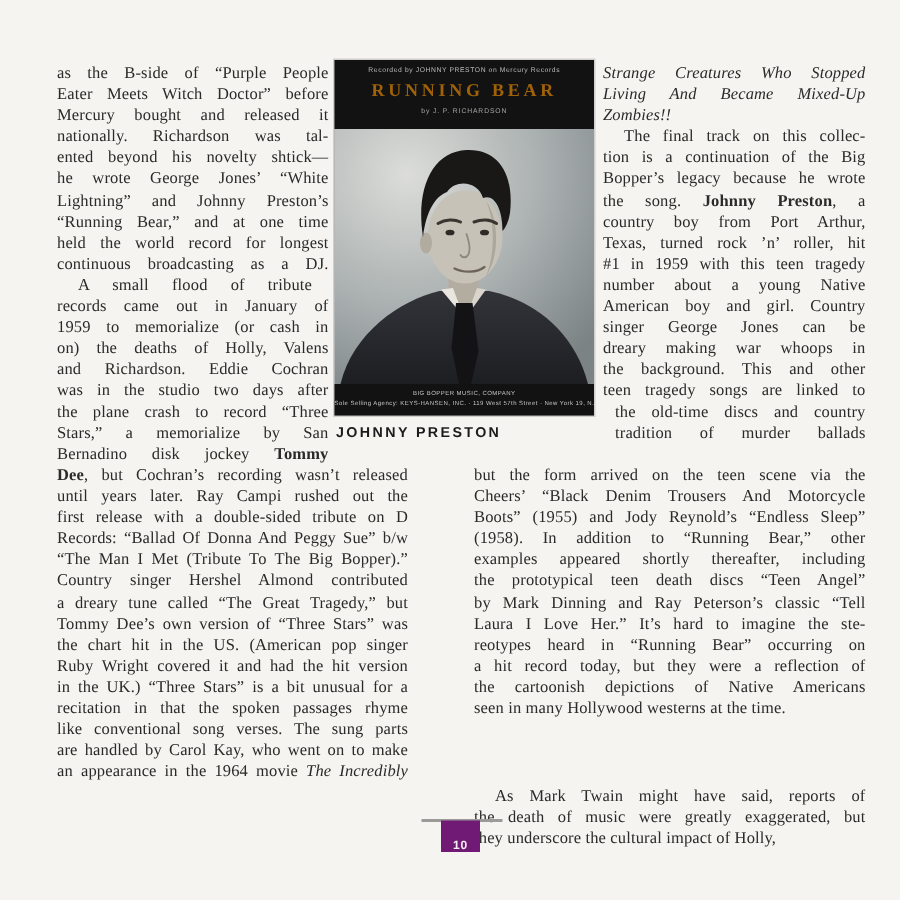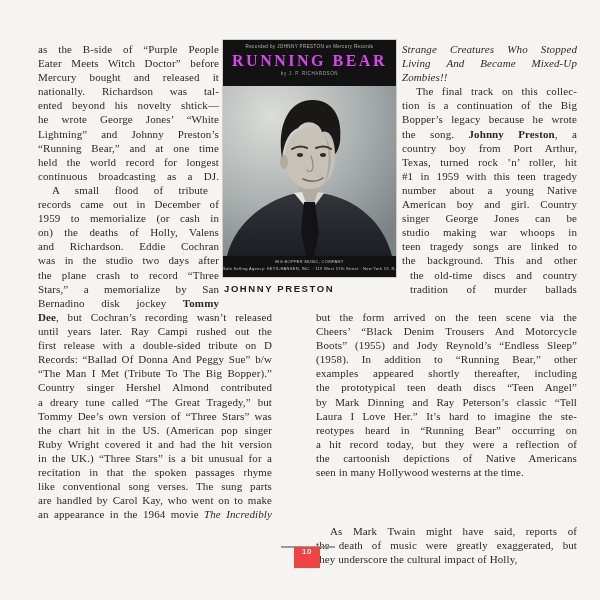--- a/index.html
+++ b/index.html
@@ -26,22 +26,22 @@
   }
   .photo-top{
     background:#121212;height:46px;flex:0 0 auto;text-align:center;
     padding-top:4px;box-sizing:border-box;
   }
   .photo-credit{
     font-family:"Liberation Sans", sans-serif;font-size:4.5px;line-height:6px;
     color:#b9b9b9;letter-spacing:0.4px;white-space:nowrap;overflow:hidden;
   }
   .photo-title{
-    font-family:"Liberation Serif", serif;font-weight:bold;font-size:16px;
-    line-height:21px;color:#d946ef;letter-spacing:2.5px;white-space:nowrap;
+    font-family:"Liberation Serif", serif;font-weight:bold;font-size:12px;
+    line-height:21px;color:#a16207;letter-spacing:2.5px;white-space:nowrap;
   }
   .photo-byline{
     font-family:"Liberation Sans", sans-serif;font-size:4.5px;line-height:6px;
     color:#a5a5a5;letter-spacing:0.6px;white-space:nowrap;overflow:hidden;
   }
   .photo-main{flex:1 1 auto;position:relative;overflow:hidden;}
   .photo-main svg{display:block;width:100%;height:100%;}
   .photo-bottom{
     background:#121212;height:21px;flex:0 0 auto;text-align:center;
     padding-top:3px;box-sizing:border-box;
@@ -54,22 +54,22 @@
     position:absolute;left:224px;top:283px;
     font-family:"Liberation Sans", sans-serif;font-weight:bold;font-size:9.5px;
     letter-spacing:1.6px;color:#1b1b1b;white-space:nowrap;
   }
 
   
   .footer-rule{
     position:absolute;left:281px;top:546px;width:54px;height:1.5px;background:#9a9a98;
   }
   .page-num-box{
-    position:absolute;left:294px;top:547px;width:26px;height:21px;background:#ef4444;
-    display:flex;align-items:flex-start;justify-content:center;
+    position:absolute;left:294px;top:547px;width:26px;height:21px;background:#701a75;
+    display:flex;align-items:flex-end;justify-content:center;
   }
   .page-num{
     font-family:"Liberation Sans", sans-serif;font-weight:bold;font-size:8px;
     color:#f0f0f0;letter-spacing:0.5px;
   }
 </style>
 </head>
 <body>
 
 <div class="page">
@@ -80,21 +80,21 @@
         <div class="line">Eater Meets Witch Doctor” before</div>
         <div class="line">Mercury bought and released it</div>
         <div class="line">nationally. Richardson was tal-</div>
         <div class="line">ented beyond his novelty shtick—</div>
         <div class="line">he wrote George Jones’ “White</div>
         <div class="line">Lightning” and Johnny Preston’s</div>
         <div class="line">“Running Bear,” and at one time</div>
         <div class="line">held the world record for longest</div>
         <div class="line">continuous broadcasting as a DJ.</div>
         <div class="line" style="padding-left: 14px; width: 170px;">A small flood of tribute</div>
-        <div class="line">records came out in December of</div>
+        <div class="line">records came out in January of</div>
         <div class="line">1959 to memorialize (or cash in</div>
         <div class="line">on) the deaths of Holly, Valens</div>
         <div class="line">and Richardson. Eddie Cochran</div>
         <div class="line">was in the studio two days after</div>
         <div class="line">the plane crash to record “Three</div>
         <div class="line">Stars,” a memorialize by San</div>
         <div class="line">Bernadino disk jockey <b>Tommy</b></div>
       </div>
       <div class="col" style="left: 38px; top: 310px; width: 234px;">
         <div class="line"><b>Dee</b>, but Cochran’s recording wasn’t released</div>
@@ -120,23 +120,23 @@
         <div class="line" style="padding-left: 14px;">The final track on this collec-</div>
         <div class="line">tion is a continuation of the Big</div>
         <div class="line">Bopper’s legacy because he wrote</div>
         <div class="line">the song. <b>Johnny Preston</b>, a</div>
         <div class="line">country boy from Port Arthur,</div>
         <div class="line">Texas, turned rock ’n’ roller, hit</div>
         <div class="line">#1 in 1959 with this teen tragedy</div>
         <div class="line">number about a young Native</div>
         <div class="line">American boy and girl. Country</div>
         <div class="line">singer George Jones can be</div>
-        <div class="line">studio making war whoops in</div>
+        <div class="line">dreary making war whoops in</div>
+        <div class="line">the background. This and other</div>
         <div class="line">teen tragedy songs are linked to</div>
-        <div class="line">the background. This and other</div>
         <div class="line" style="padding-left: 8px;">the old-time discs and country</div>
         <div class="line" style="padding-left: 8px;">tradition of murder ballads</div>
       </div>
       <div class="col" style="left: 316px; top: 310px; width: 261px;">
         <div class="line">but the form arrived on the teen scene via the</div>
         <div class="line">Cheers’ “Black Denim Trousers And Motorcycle</div>
         <div class="line">Boots” (1955) and Jody Reynold’s “Endless Sleep”</div>
         <div class="line">(1958). In addition to “Running Bear,” other</div>
         <div class="line">examples appeared shortly thereafter, including</div>
         <div class="line">the prototypical teen death discs “Teen Angel”</div>

